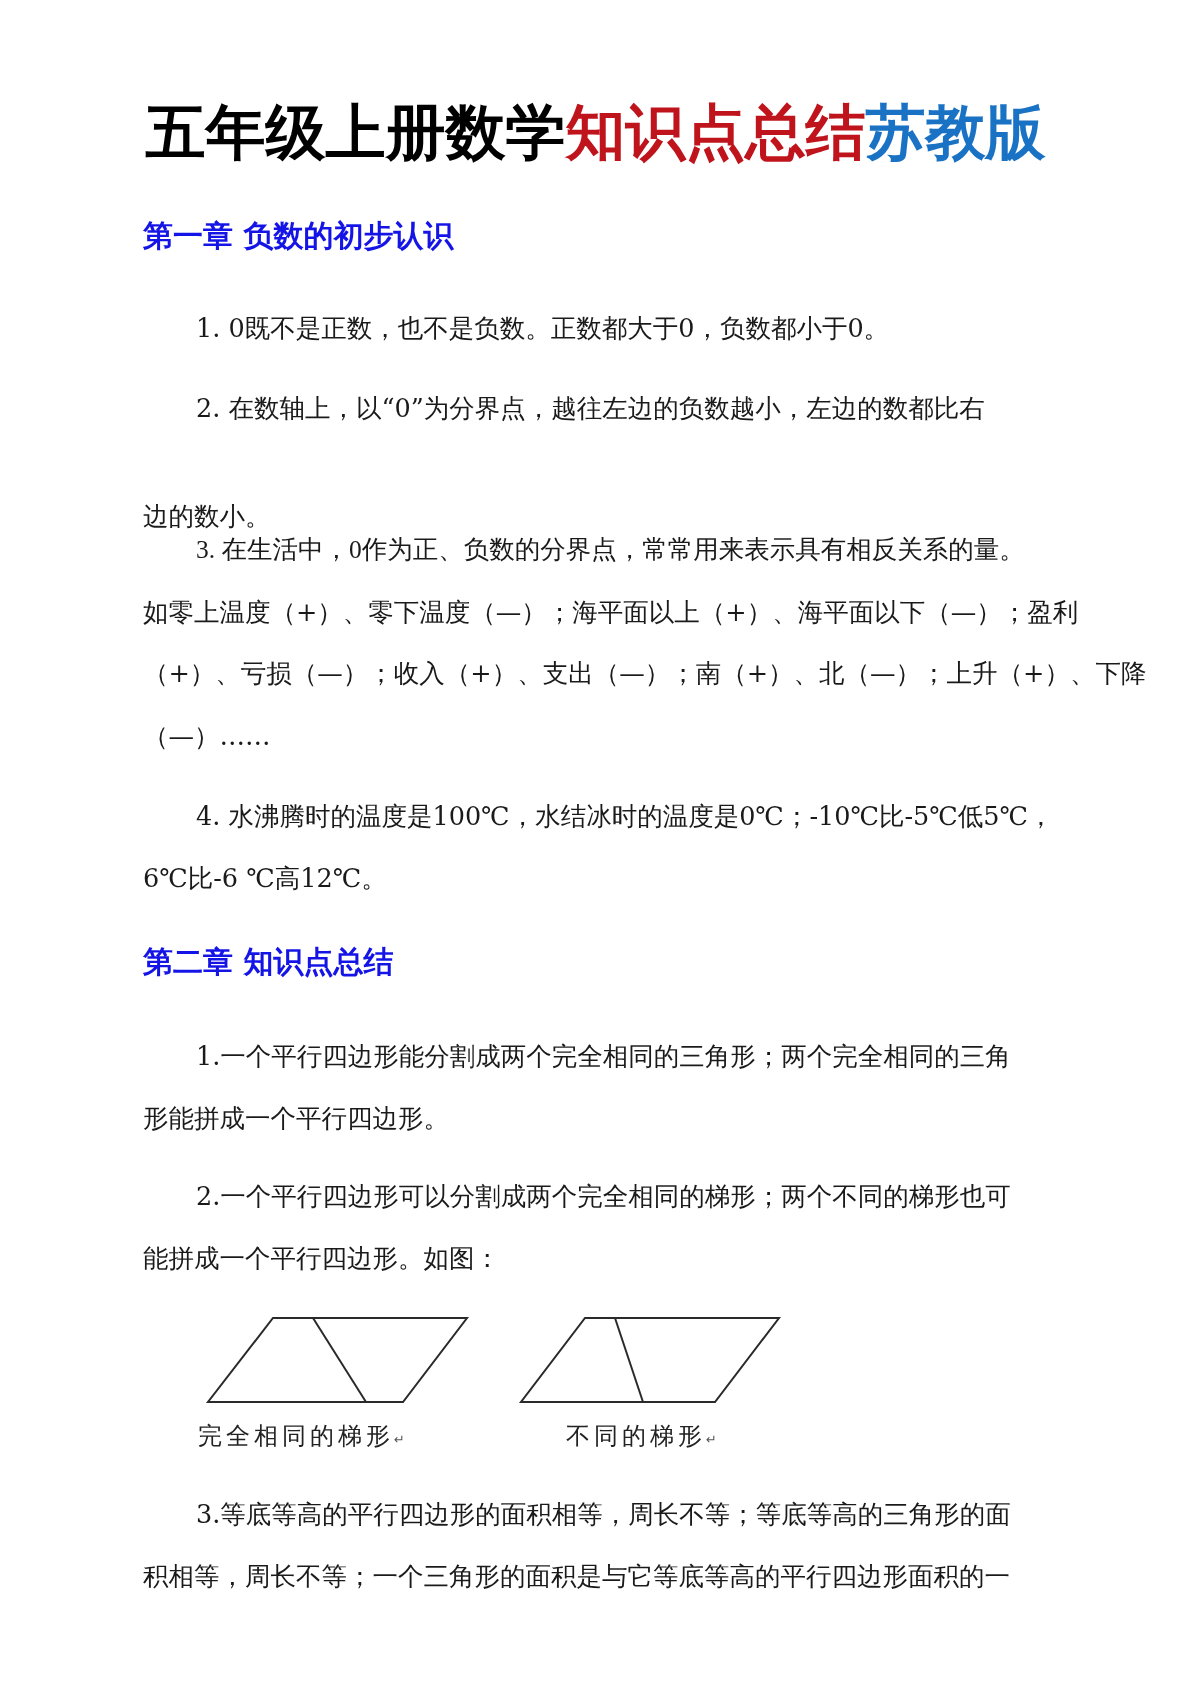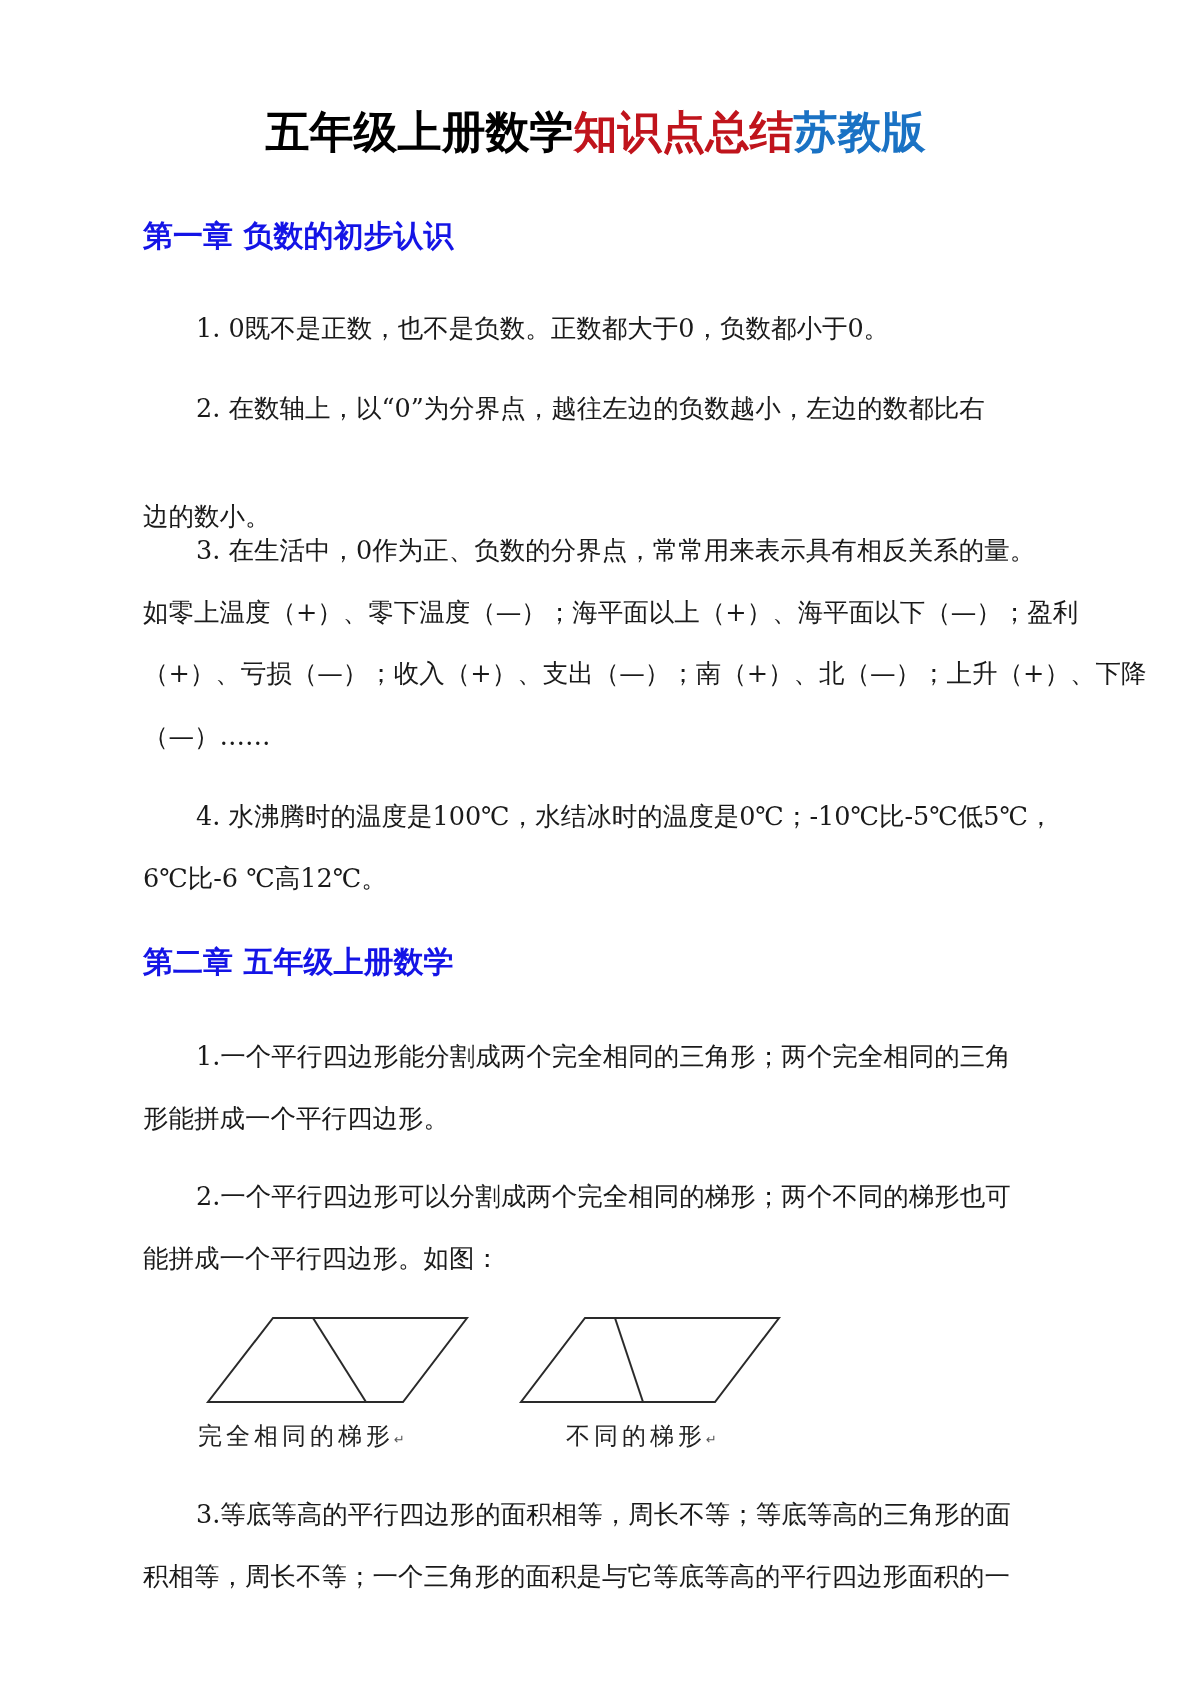--- a/index.html
+++ b/index.html
@@ -16,21 +16,21 @@
       color: #111111;
     }
     .title {
       position: absolute;
       left: 0;
       top: 92px;
       width: 1191px;
       text-align: center;
       font-family: "DejaVu Sans", "Liberation Sans", sans-serif;
       font-weight: bold;
-      font-size: 44px;
+      font-size: 60px;
       line-height: 80px;
       letter-spacing: 0px;
       white-space: nowrap;
     }
     .title .t-black { color: #000000; }
     .title .t-red { color: #c0141c; }
     .title .t-blue { color: #1a72c4; }
 
     .chapter {
       position: absolute;
@@ -82,29 +82,29 @@
   <span class="t-black">五年级上册数学</span><span class="t-red">知识点总结</span><span class="t-blue">苏教版</span>
 </div>
 
 <div class="chapter" style="top:216px;">第一章  负数的初步认识</div>
 
 <div class="line indent" style="top:310px;">1. 0既不是正数，也不是负数。正数都大于0，负数都小于0。</div>
 
 <div class="line indent" style="top:390px;">2. 在数轴上，以“0”为分界点，越往左边的负数越小，左边的数都比右</div>
 <div class="line flush" style="top:452px;margin-top:46px;">边的数小。</div>
 
-<div class="line indent" style="top:532px;">3. 在生活中，0作为正、负数的分界点，常常用来表示具有相反关系的量。</div>
+<div class="line indent" style="top:532px;font-family:Liberation Serif, serif;">3. 在生活中，0作为正、负数的分界点，常常用来表示具有相反关系的量。</div>
 <div class="line flush" style="top:594px;">如零上温度（+）、零下温度（—）；海平面以上（+）、海平面以下（—）；盈利</div>
 <div class="line flush" style="top:655px;">（+）、亏损（—）；收入（+）、支出（—）；南（+）、北（—）；上升（+）、下降</div>
 <div class="line flush" style="top:718px;">（—）……</div>
 
 <div class="line indent" style="top:798px;">4. 水沸腾时的温度是100℃，水结冰时的温度是0℃；-10℃比-5℃低5℃，</div>
 <div class="line flush" style="top:860px;">6℃比-6 ℃高12℃。</div>
 
-<div class="chapter" style="top:942px;">第二章  五年级上册数学</div>
+<div class="chapter" style="top:942px;">第二章  知识点总结</div>
 
 <div class="line indent" style="top:1038px;">1.一个平行四边形能分割成两个完全相同的三角形；两个完全相同的三角</div>
 <div class="line flush" style="top:1100px;">形能拼成一个平行四边形。</div>
 
 <div class="line indent" style="top:1178px;">2.一个平行四边形可以分割成两个完全相同的梯形；两个不同的梯形也可</div>
 <div class="line flush" style="top:1240px;">能拼成一个平行四边形。如图：</div>
 
 <svg class="figure" viewBox="0 0 1191 1684" xmlns="http://www.w3.org/2000/svg">
   <g fill="none" stroke="#2a2a2a" stroke-width="2">
     <polygon points="273,1318 467,1318 403,1402 208,1402"></polygon>

